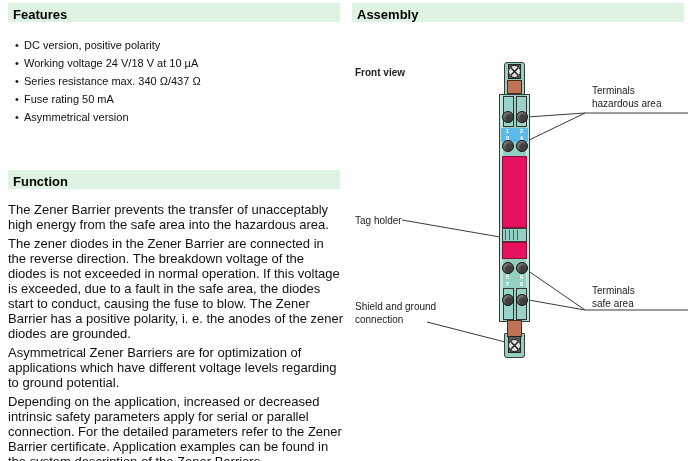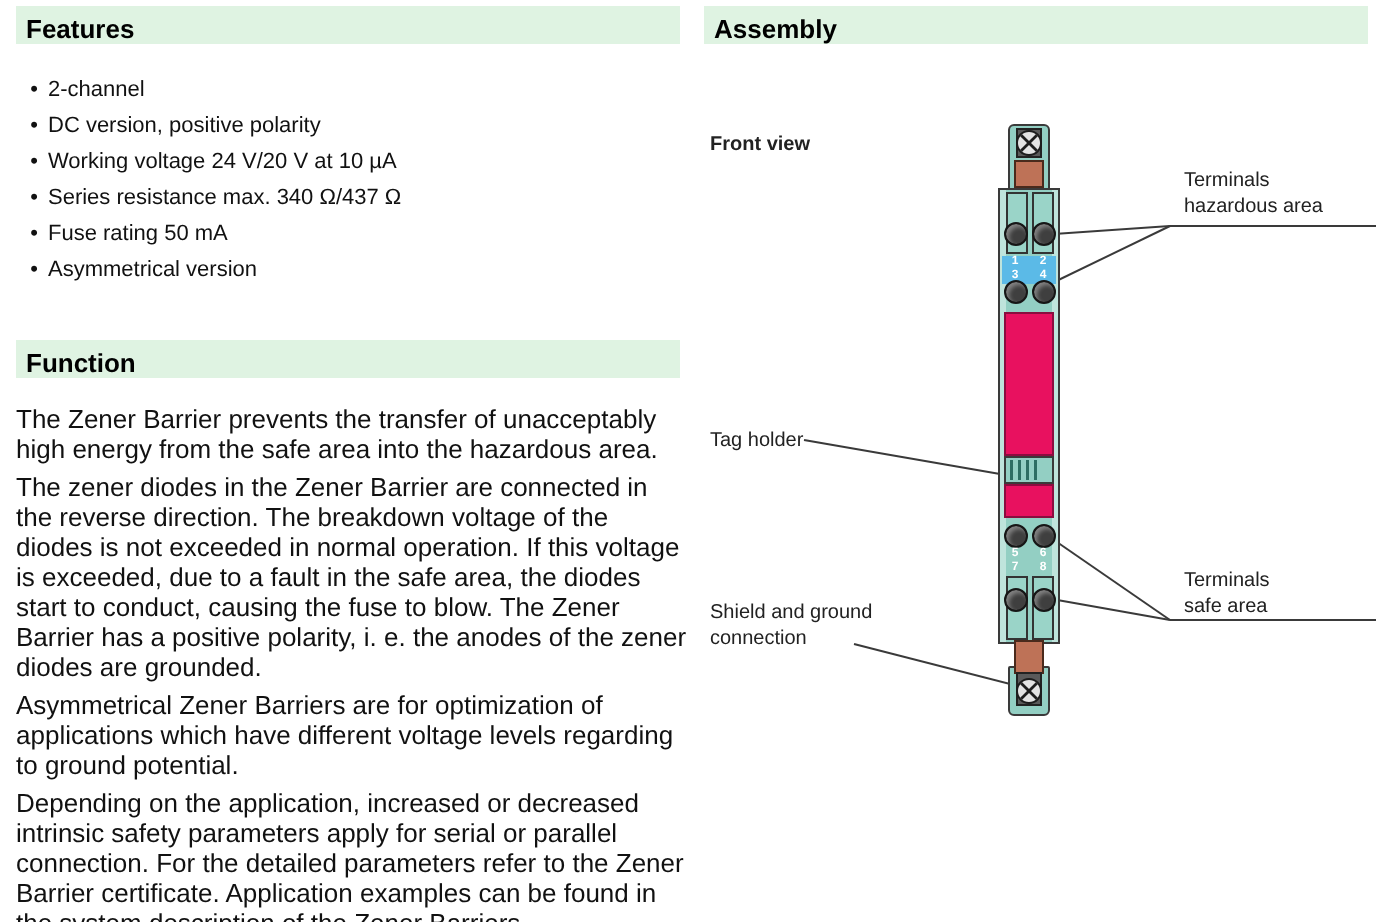--- a/index.html
+++ b/index.html
@@ -46,23 +46,22 @@
 </head>
 <body>
 
 <div class="page">
 
   <div class="sec-header" style="left:8px; top:3px;">
     <span class="hd">Features</span>
   </div>
 
   <div class="features-list">
-    <div class="fi"><span class="bullet">•</span><span>2-channel</span></div>
     <div class="fi"><span class="bullet">•</span><span>DC version, positive polarity</span></div>
-    <div class="fi"><span class="bullet">•</span><span>Working voltage 24 V/20 V at 10 µA</span></div>
+    <div class="fi"><span class="bullet">•</span><span>Working voltage 24 V/18 V at 10 µA</span></div>
     <div class="fi"><span class="bullet">•</span><span>Series resistance max. 340 Ω/437 Ω</span></div>
     <div class="fi"><span class="bullet">•</span><span>Fuse rating 50 mA</span></div>
     <div class="fi"><span class="bullet">•</span><span>Asymmetrical version</span></div>
   </div>
 
   <div class="sec-header" style="left:8px; top:170px;">
     <span class="hd">Function</span>
   </div>
 
   <div class="paras">

